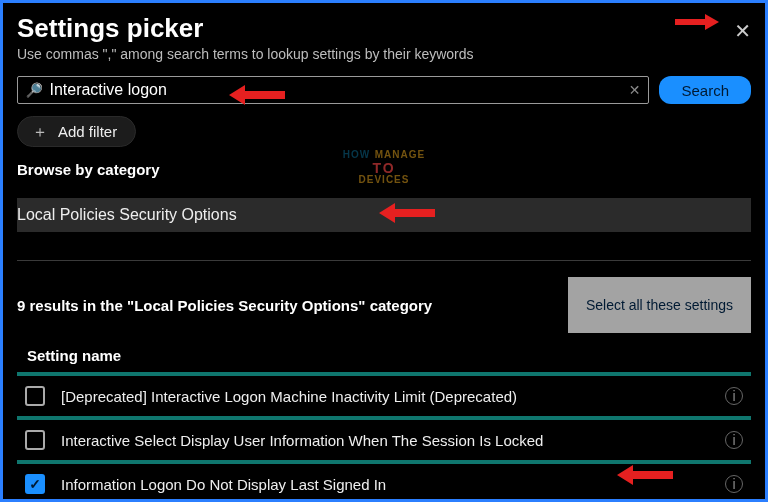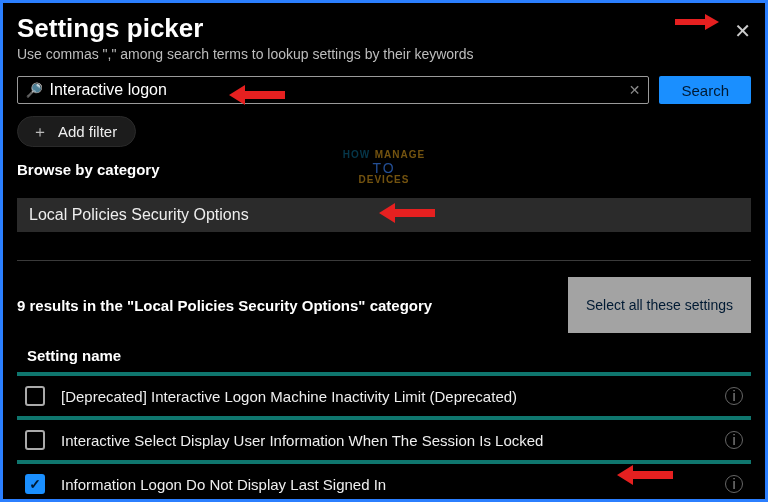--- a/index.html
+++ b/index.html
@@ -76,21 +76,21 @@
     font-size: 14px;
     cursor: pointer;
   }
   .search-btn {
     background: #1a8fff;
     color: #001a33;
     border: none;
     padding: 0 22px;
     font-size: 15px;
     cursor: pointer;
-    border-radius: 2px;
+    border-radius: 12px;
   }
   .add-filter {
     display: inline-flex;
     align-items: center;
     gap: 10px;
     background: #1c1c1c;
     border: 1px solid #2a2a2a;
     border-radius: 24px;
     padding: 6px 18px 6px 14px;
     color: #eee;
@@ -103,21 +103,21 @@
     font-size: 16px;
     line-height: 1;
   }
   .browse-label {
     font-weight: 600;
     font-size: 15px;
     margin-bottom: 20px;
   }
   .cat-row {
     background: #2b2b2b;
-    padding: 8px 12px;
+    padding: 8px 0;
     font-size: 16px;
     color: #eee;
     cursor: pointer;
     margin-bottom: 28px;
   }
   .divider {
     height: 1px;
     background: #3a3a3a;
     margin: 0 0 16px 0;
   }
@@ -195,21 +195,21 @@
     top: 142px;
     left: 50%;
     transform: translateX(-50%);
     text-align: center;
     pointer-events: none;
     opacity: 0.6;
     line-height: 1;
   }
   .wm .l1 { font-size:10px; font-weight:700; color:#0a5a7a; letter-spacing:1px;}
   .wm .l1 b { color:#c08a1a; }
-  .wm .l2 { font-size:14px; font-weight:400; color:#3b82f6; letter-spacing:2px;text-align:center;}
+  .wm .l2 { font-size:14px; font-weight:700; color:#ef4444; letter-spacing:2px;text-align:center;}
   .wm .l3 { font-size:10px; font-weight:700; color:#c08a1a; letter-spacing:1px;}
 </style>
 </head>
 <body>
 
 <div class="panel">
 
   <div class="hdr">
     <h1>Settings picker</h1>
     <div class="close">✕</div>

